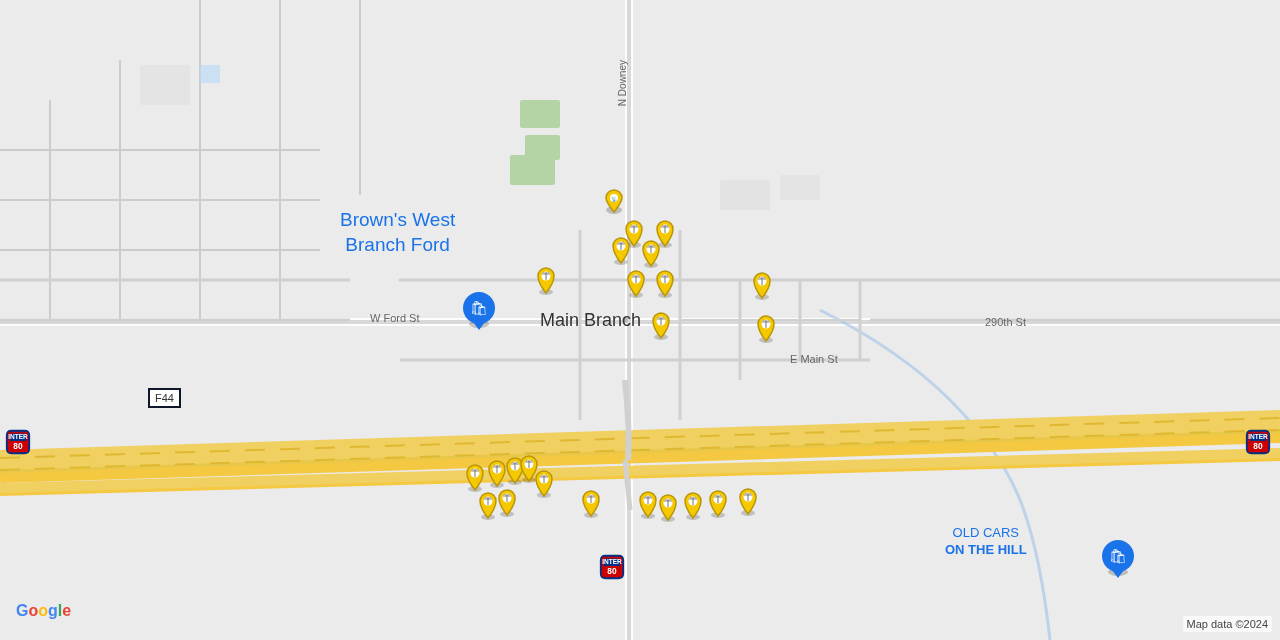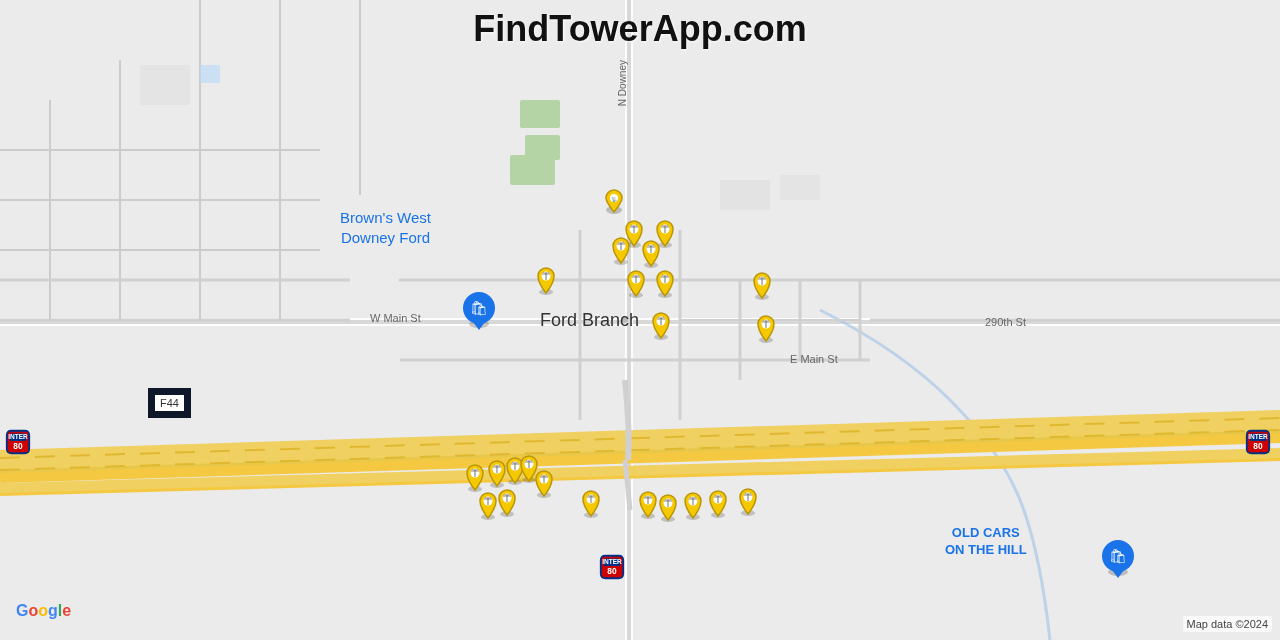--- a/index.html
+++ b/index.html
@@ -67,21 +67,21 @@
     .place-label {
       position: absolute;
       z-index: 8;
       text-align: center;
     }
 
     #browns-ford-label {
       top: 208px;
       left: 340px;
       color: #1a73e8;
-      font-size: 15px;
+      font-size: 19px;
       font-weight: 500;
       line-height: 1.3;
     }
 
     
     #west-branch-label {
       position: absolute;
       top: 310px;
       left: 540px;
       font-size: 18px;
@@ -94,21 +94,21 @@
     .street-label {
       position: absolute;
       font-size: 11px;
       color: #666;
       z-index: 7;
     }
 
     
     .road-sign {
       position: absolute;
-      border: 7px solid #0f172a;
+      border: 2px solid #0f172a;
       padding: 2px 5px;
       font-size: 11px;
       color: #333;
       background: white;
       z-index: 8;
     }
 
     
     .interstate-badge {
       position: absolute;
@@ -209,34 +209,33 @@
 
     <line x1="870" y1="280" x2="1280" y2="280" stroke="#d0d0d0" stroke-width="3"></line>
     <line x1="870" y1="320" x2="1280" y2="320" stroke="#d0d0d0" stroke-width="3"></line>
 
     <line x1="350" y1="320" x2="0" y2="320" stroke="#d0d0d0" stroke-width="3"></line>
     <line x1="350" y1="280" x2="0" y2="280" stroke="#d0d0d0" stroke-width="3"></line>
 
     <circle cx="625" cy="320" r="3" fill="#bbb"></circle>
   </svg>
 
-  <div id="header-title">FindTowerApp.com</div>
-
-  <div class="street-label" style="top:312px; left:370px;">W Main St</div>
+
+  <div class="street-label" style="top:312px; left:370px;">W Ford St</div>
   <div class="street-label" style="top:312px; left:790px;margin-top:41px;">E Main St</div>
   <div class="street-label" style="top:316px; left:985px;">290th St</div>
 
   <div style="position:absolute; top:60px; left:617px; font-size:10px; color:#666; writing-mode:vertical-rl; transform:rotate(180deg); z-index:7;">N Downey</div>
 
   <div id="browns-ford-label" class="place-label">
     <span>Brown's West</span><br>
-    <span>Downey Ford</span>
+    <span>Branch Ford</span>
   </div>
 
-  <div id="west-branch-label">Ford Branch</div>
+  <div id="west-branch-label">Main Branch</div>
 
   <div class="road-sign" style="top:388px; left:148px;">F44</div>
 
   <svg style="position:absolute;top:218px;left:614px;z-index:9;transform:translate(-50%,-100%)" width="28" height="34">
     <ellipse cx="14" cy="26" rx="8" ry="4" fill="rgba(0,0,0,0.2)"></ellipse>
     <path d="M14 28 Q6 18 6 14 A8 8 0 0 1 22 14 Q22 18 14 28Z" fill="#f5c800" stroke="#b8960a" stroke-width="1.5"></path>
     <circle cx="14" cy="14" r="4" fill="white"></circle>
     <text x="14" y="17" text-anchor="middle" font-size="5" fill="#888">📡</text>
   </svg>
 
@@ -451,21 +450,21 @@
     </div>
 
   <svg style="position:absolute;top:330px;left:479px;z-index:10;transform:translate(-50%,-100%)" width="38" height="44">
     <ellipse cx="19" cy="38" rx="10" ry="4" fill="rgba(0,0,0,0.2)"></ellipse>
     <circle cx="19" cy="22" r="16" fill="#1a73e8"></circle>
     <text x="19" y="27" text-anchor="middle" font-size="14" fill="white">🛍</text>
     <polygon points="13,36 19,44 25,36" fill="#1a73e8"></polygon>
   </svg>
 
   <div id="old-cars-label" class="place-label">
-    <span style="font-weight:bold;font-size:13px;color:#1a73e8;">OLD CARS</span><br>
+    <span style="font-weight:normal;font-size:13px;color:#1a73e8;">OLD CARS</span><br>
     <span style="font-weight:bold;font-size:13px;color:#1a73e8;text-align:center;">ON THE HILL</span>
   </div>
 
   <svg style="position:absolute;top:578px;left:1118px;z-index:10;transform:translate(-50%,-100%)" width="38" height="44">
     <ellipse cx="19" cy="38" rx="10" ry="4" fill="rgba(0,0,0,0.2)"></ellipse>
     <circle cx="19" cy="22" r="16" fill="#1a73e8"></circle>
     <text x="19" y="27" text-anchor="middle" font-size="14" fill="white">🛍</text>
     <polygon points="13,36 19,44 25,36" fill="#1a73e8"></polygon>
   </svg>
 

